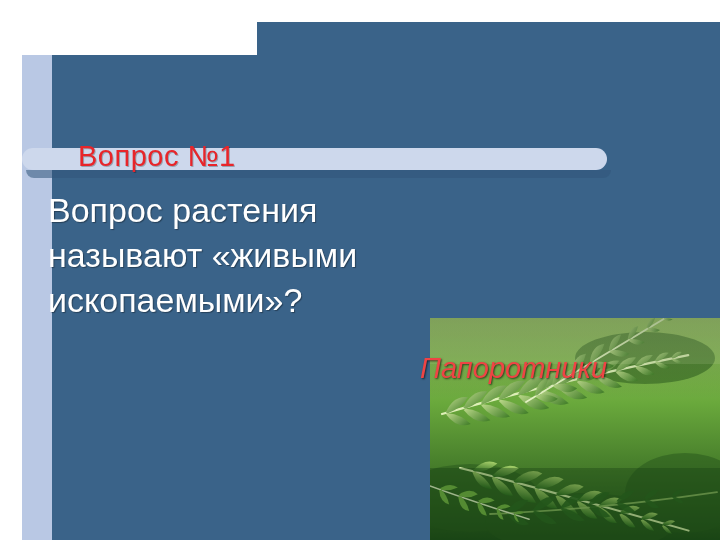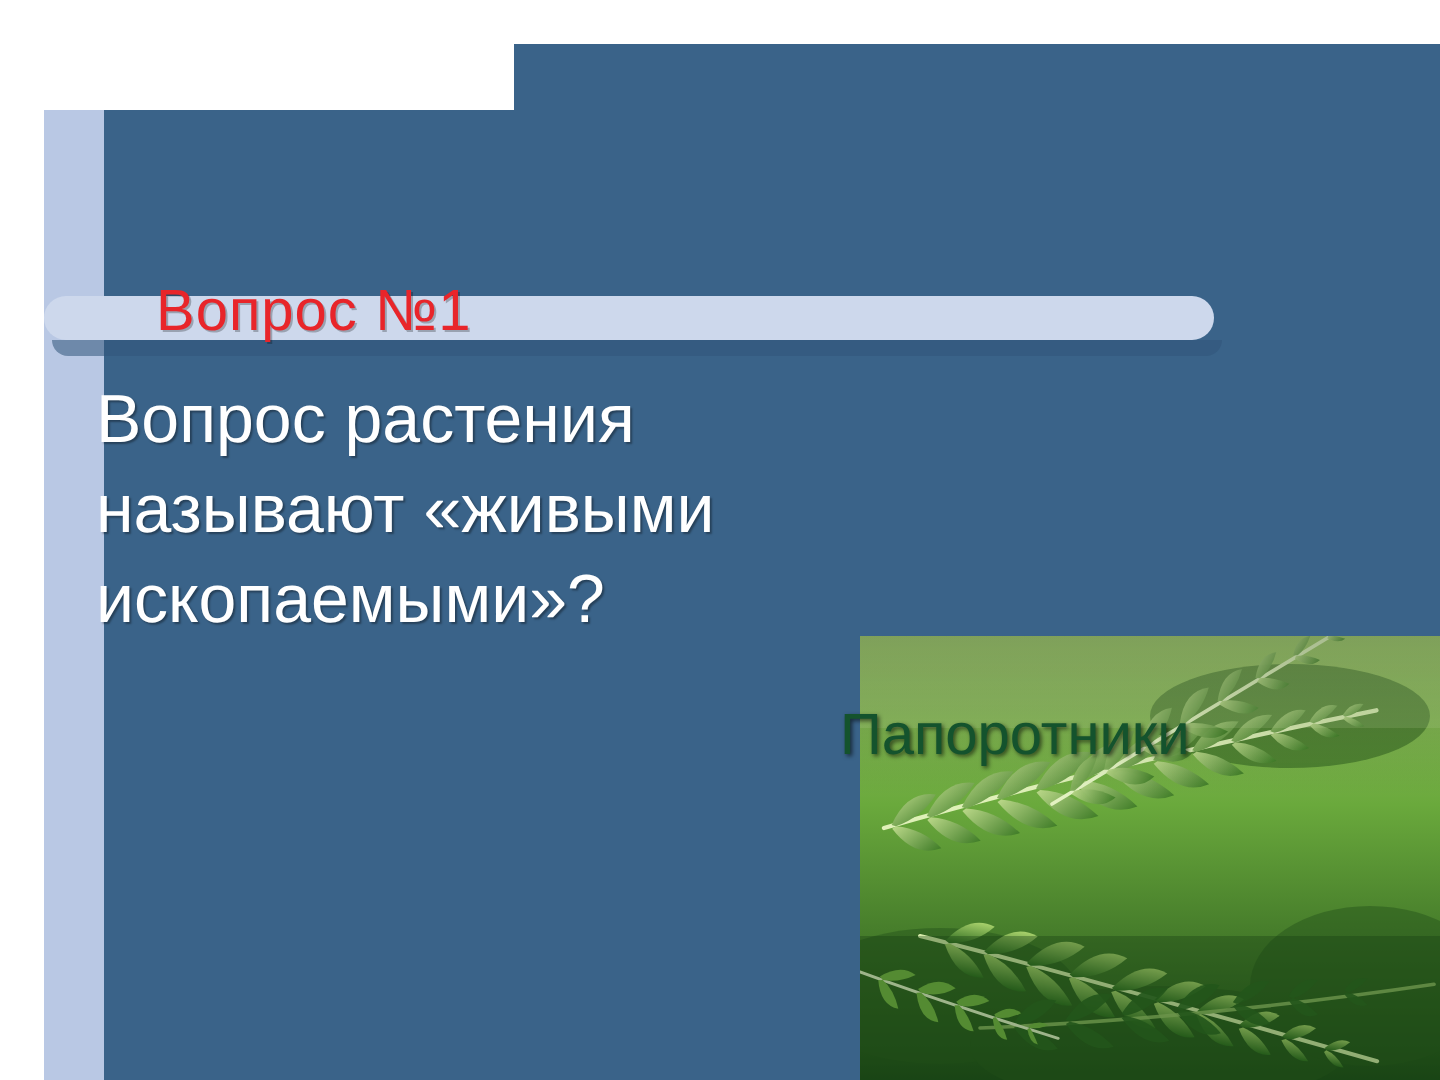--- a/index.html
+++ b/index.html
@@ -120,24 +120,25 @@
     line-height: 1.32;
     color: #ffffff;
     text-shadow: 1px 1px 1px rgba(0,0,0,.35);
   }
   
   .answer {
     position: absolute;
     left: 420px;
     top: 352px;
     font-size: 29px;
-    color: #14532d;
+    color: #ef4444;
     text-shadow: 1px 1px 2px rgba(0,0,0,.6);
     white-space: nowrap;
     z-index: 5;
+    font-style: italic;
   }
   
   .photo {
     position: absolute;
     left: 430px;
     top: 318px;
     width: 290px;
     height: 222px;
     overflow: hidden;
     background: #0f2d10;

